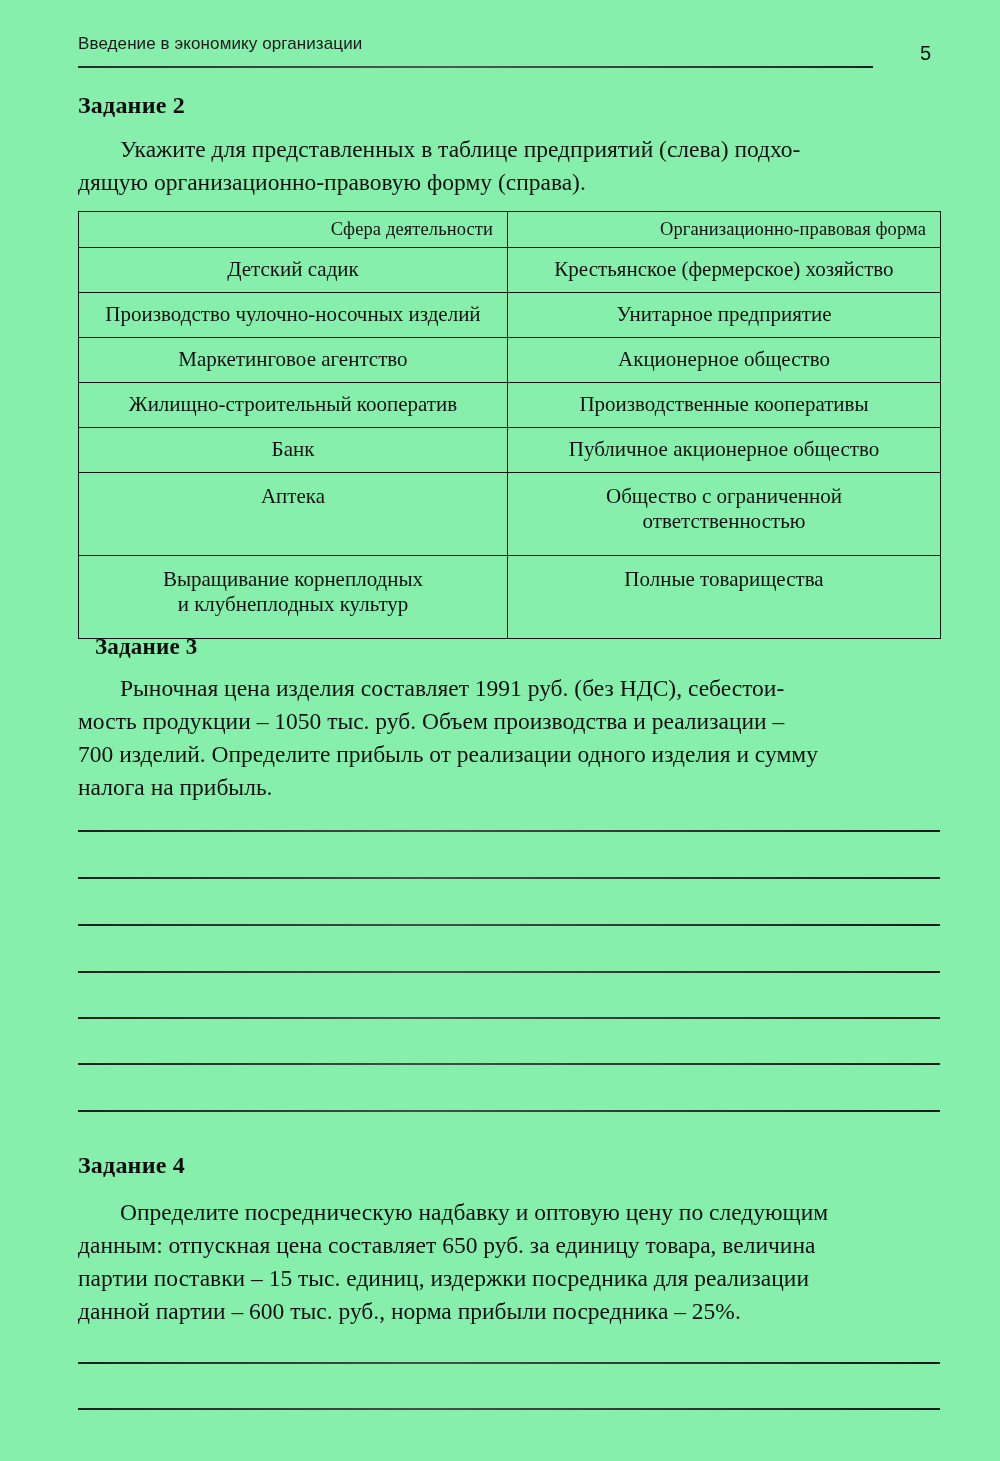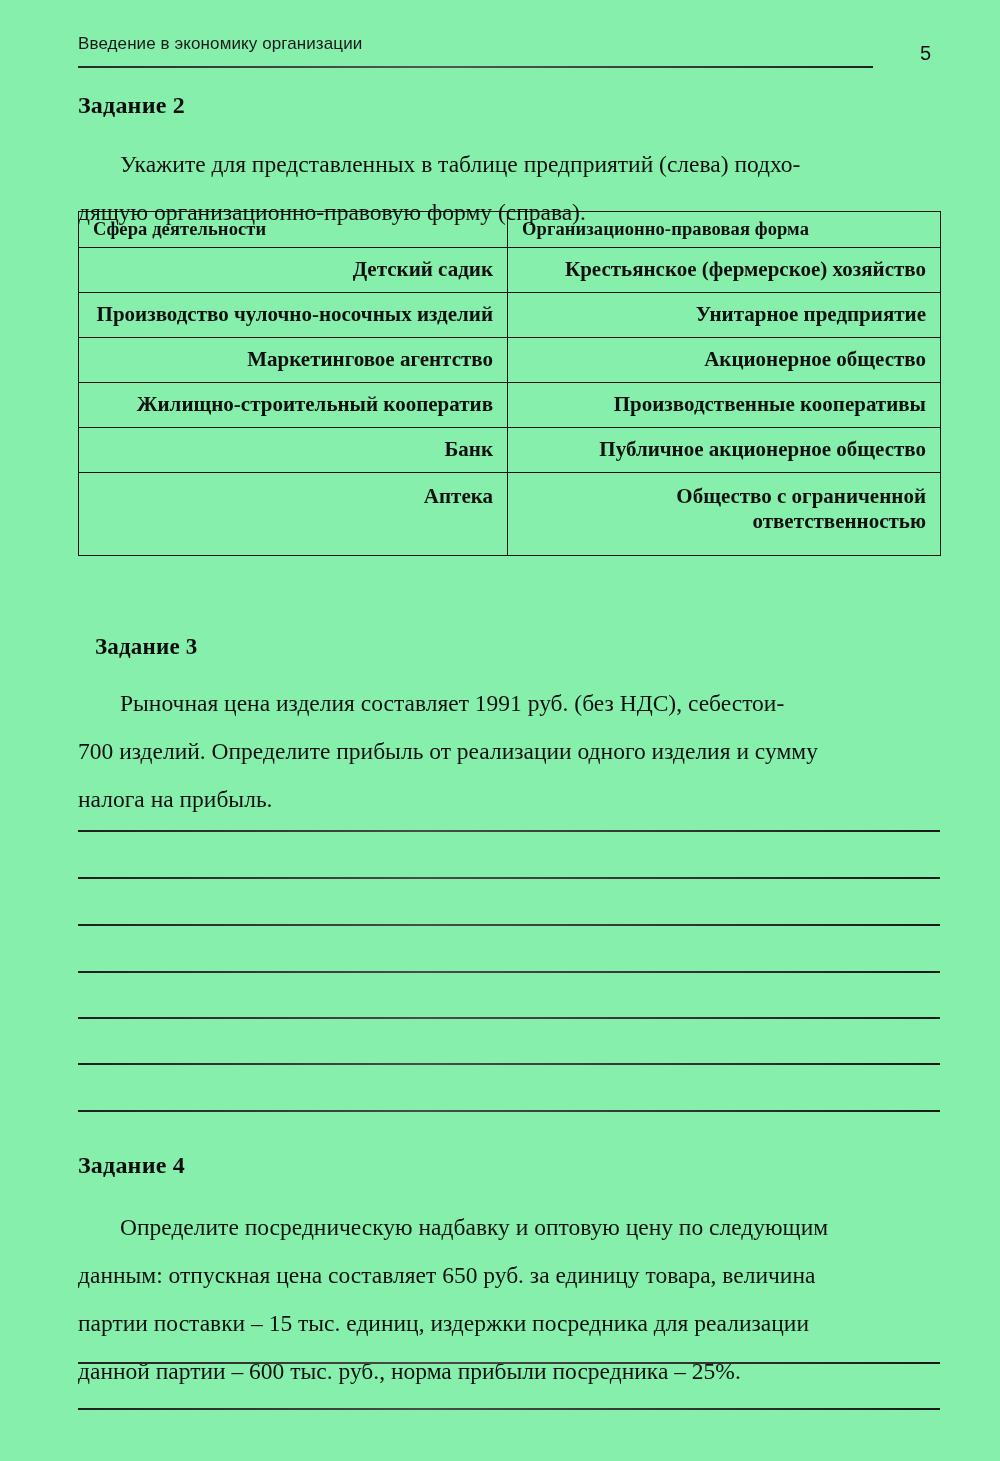--- a/index.html
+++ b/index.html
@@ -68,44 +68,43 @@
   .para {
     position: absolute;
     font-size: 23.5px;
     line-height: 33px;
     color: #111;
     text-align: justify;
     text-justify: inter-word;
   }
   .para .indent-line {
     display: block;
-    margin-top: 15px;
   }
 
   
   .tbl {
     position: absolute;
     left: 78px;
     top: 211px;
     width: 862px;
     border-collapse: collapse;
     table-layout: fixed;
     font-size: 21px;
     color: #111;
   }
   .tbl td, .tbl th {
     border: 1.6px solid #151515;
     padding: 8px 14px 9px 14px;
     vertical-align: middle;
+    text-align: center;
+    font-weight: normal;
+  }
+  .tbl thead th {
     text-align: right;
-    font-weight: bold;
-  }
-  .tbl thead th {
-    text-align: left;
-    font-weight: bold;
+    font-weight: normal;
     font-size: 18.5px;
     padding-top: 7px;
     padding-bottom: 7px;
     letter-spacing: 0.1px;
   }
   .tbl col.c1 { width: 429px; }
   .tbl col.c2 { width: 433px; }
   .tbl td.cell {
     height: 27px;
   }
@@ -175,27 +174,35 @@
         <td class="cell">Банк</td>
         <td class="cell">Публичное акционерное общество</td>
       </tr>
       <tr>
         <td class="cell2">Аптека</td>
         <td class="cell2">
           <span class="l2">Общество с ограниченной</span>
           <span class="l2">ответственностью</span>
         </td>
       </tr>
+      <tr>
+        <td class="cell2">
+          <span class="l2">Выращивание корнеплодных</span>
+          <span class="l2">и клубнеплодных культур</span>
+        </td>
+        <td class="cell2">Полные товарищества</td>
+      </tr>
     </tbody>
   </table>
 
   <div class="task-heading" style="left:95px; top:634px; font-size:23px;">Задание 3</div>
 
   <div class="para" style="left:78px; top:672px; width:862px;">
     <span class="indent-line" style="text-indent:42px;">Рыночная цена изделия составляет 1991 руб. (без НДС), себестои-</span>
+    <span class="indent-line">мость продукции – 1050 тыс. руб. Объем производства и реализации –</span>
     <span class="indent-line">700 изделий. Определите прибыль от реализации одного изделия и сумму</span>
     <span class="indent-line">налога на прибыль.</span>
   </div>
 
   <div class="rule-line" style="top:830px;"></div>
   <div class="rule-line" style="top:877px;"></div>
   <div class="rule-line" style="top:924px;"></div>
   <div class="rule-line" style="top:971px;"></div>
   <div class="rule-line" style="top:1017px;"></div>
   <div class="rule-line" style="top:1063px;"></div>

